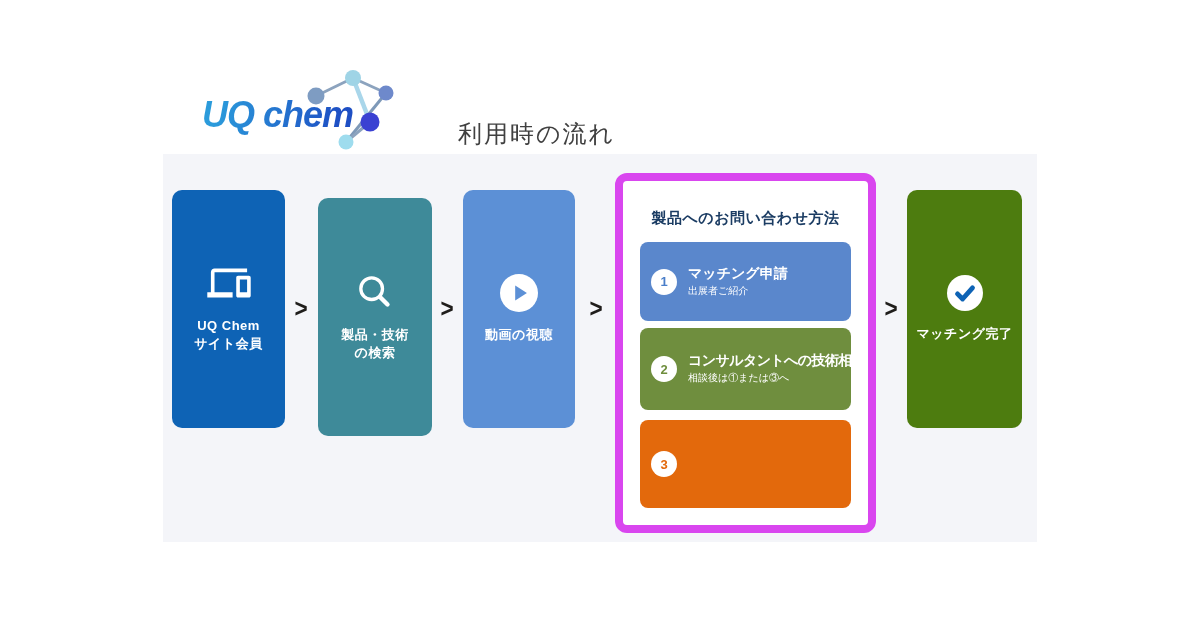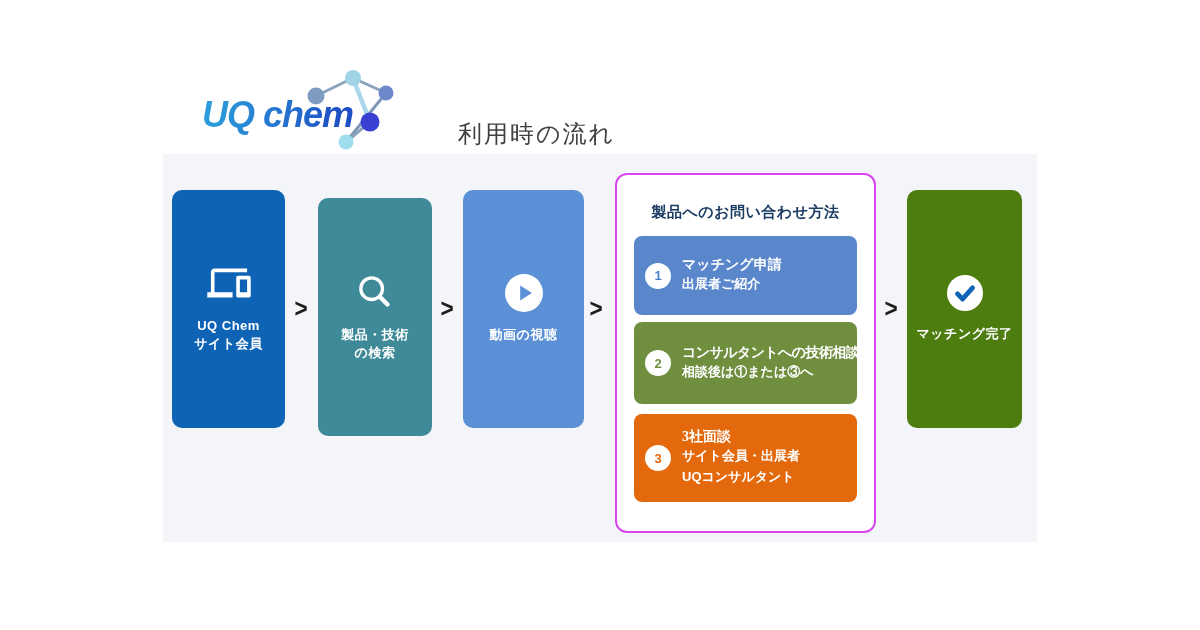--- a/index.html
+++ b/index.html
@@ -39,35 +39,35 @@
   
   .step {
     position:absolute; top:190px; height:238px; border-radius:10px;
     display:flex; flex-direction:column; align-items:center; justify-content:center;
     gap:14px; color:#fff; text-align:center;
   }
   .step .labels { line-height:1.4; font-size:13px; font-weight:bold; letter-spacing:0.5px; }
   .step .labels span { display:block; }
   .step-1 { left:172px; width:113px; background:#0E63B5; }
   .step-2 { left:318px; width:114px; background:#3E8A99;margin-top:8px; }
-  .step-3 { left:463px; width:121px; background:#5C90D6; }
+  .step-3 { left:463px; width:112px; background:#5C90D6; }
   .step-5 { left:907px; width:115px; background:#4d7c0f; }
 
   .arrow {
     position:absolute; top:293px; width:16px; height:30px;
     font-size:25px; font-weight:800; color:#1F1D1B; line-height:30px;
     text-align:center; transform:scaleX(0.9);
   }
   .arrow-1 { left:293px; } .arrow-2 { left:439px; }
   .arrow-3 { left:588px; } .arrow-4 { left:883px; }
 
   
   .inquiry {
     position:absolute; left:615px; top:173px; width:261px; height:360px;
-    background:#ffffff; border:2px solid #d946ef; border-radius:12px;
+    background:#ffffff; border:8px solid #d946ef; border-radius:12px;
   }
   .inquiry-title {
     margin-top:28px; margin-bottom:14px; text-align:center;
     font-size:15px; font-weight:bold; color:#1B3C63; letter-spacing:0.5px;
   }
   .item {
     margin:0 17px; border-radius:8px; display:flex; align-items:center;
     padding:0 10px 0 11px; gap:11px; color:#fff;
   }
   .item-1 { height:79px; background:#5A87CC; }
@@ -76,21 +76,21 @@
   .num {
     width:26px; height:26px; border-radius:50%; background:#ffffff;
     display:flex; align-items:center; justify-content:center;
     font-size:13px; font-weight:bold; flex-shrink:0;
   }
   .item-1 .num { color:#4A7EC9; }
   .item-2 .num { color:#6F8E3E; }
   .item-3 .num { color:#E3690C; }
   .item .t { font-size:14px; font-weight:bold; white-space:nowrap;font-family:Liberation Serif, serif; }
   .item-2 .t { letter-spacing:-0.6px; }
-  .item .s { font-size:13px; font-weight:bold; line-height:1.6; }
+  .item .s { font-size:10px; font-weight:normal; line-height:1.6; }
   .item .s span { display:block; }
 </style>
 </head>
 <body>
 
 <div class="canvas">
 
   <span class="logo-text">UQ chem</span>
   <svg class="molecule" width="100" height="88" viewBox="0 0 100 88">
     <line x1="18" y1="30" x2="55" y2="12" stroke="#8CA3BE" stroke-width="3"></line>
@@ -163,27 +163,20 @@
       <div class="txt">
         <div class="t">コンサルタントへの技術相談</div>
         <div class="s">
             <span>相談後は①または③へ</span>
           </div>
       </div>
     </div>
 
     <div class="item item-3">
       <span class="num">3</span>
-      <div class="txt">
-        <div class="t">3社面談</div>
-        <div class="s">
-          <span>サイト会員・出展者</span>
-          <span>UQコンサルタント</span>
-        </div>
-      </div>
     </div>
   </div>
 
   <div class="arrow arrow-4">&gt;</div>
 
   <div class="step step-5">
     <svg width="36" height="36" viewBox="0 0 24 24">
       <circle cx="12" cy="12" r="12" fill="#ffffff"></circle>
       <path d="M7 12.6 L10.4 16 L17 8.6" stroke="#0E63B5" stroke-width="3.2" fill="none" stroke-linecap="round" stroke-linejoin="round"></path>
     </svg>

